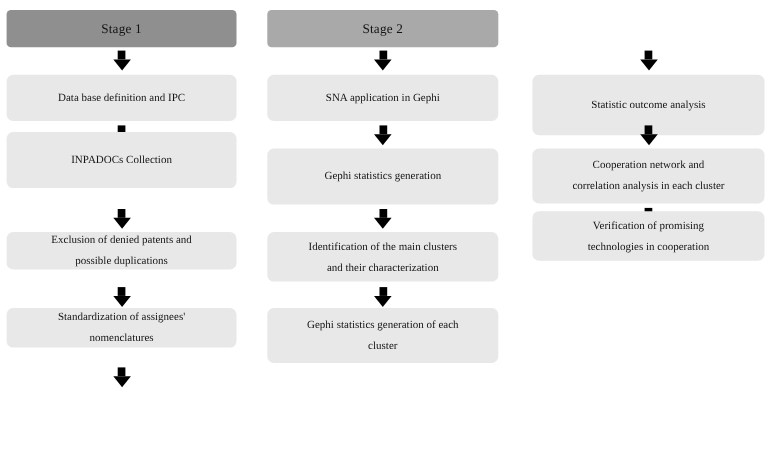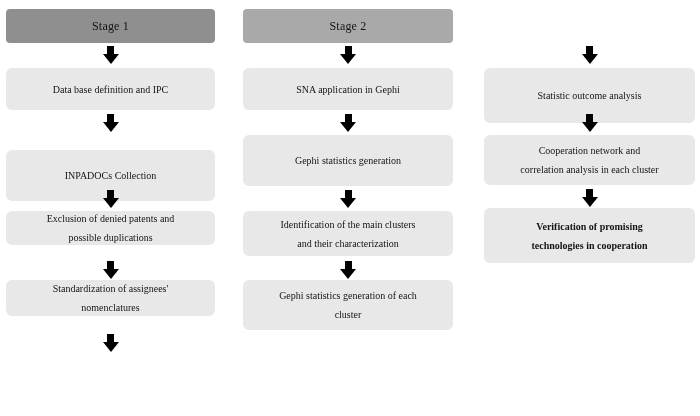--- a/index.html
+++ b/index.html
@@ -54,21 +54,21 @@
     <div class="arrow" style="top:46px;">
         <span class="stem"></span>
         <span class="head"></span>
       </div>
     <div class="box" style="top:68px;height:42px;">Data base definition and IPC</div>
 
     <div class="arrow" style="top:114px;">
         <span class="stem"></span>
         <span class="head"></span>
       </div>
-    <div class="box" style="top:150px;height:51px;">INPADOCs Collection</div>
+    <div class="box" style="top:120px;height:51px;">INPADOCs Collection</div>
 
     <div class="arrow" style="top:190px;">
         <span class="stem"></span>
         <span class="head"></span>
       </div>
     <div class="box" style="top:211px;height:34px;">Exclusion of denied patents and
 possible duplications</div>
 
     <div class="arrow" style="top:261px;">
         <span class="stem"></span>
@@ -125,17 +125,17 @@
         <span class="stem"></span>
         <span class="head"></span>
       </div>
     <div class="box" style="top:135px;height:50px;">Cooperation network and
 correlation analysis in each cluster</div>
 
     <div class="arrow" style="top:189px;">
         <span class="stem"></span>
         <span class="head"></span>
       </div>
-    <div class="box" style="top:208px;height:55px;font-weight:bold;">Verification of promising
+    <div class="box" style="top:192px;height:45px;">Verification of promising
 technologies in cooperation</div>
   </section>
 
 </div>
 
 </body></html>

